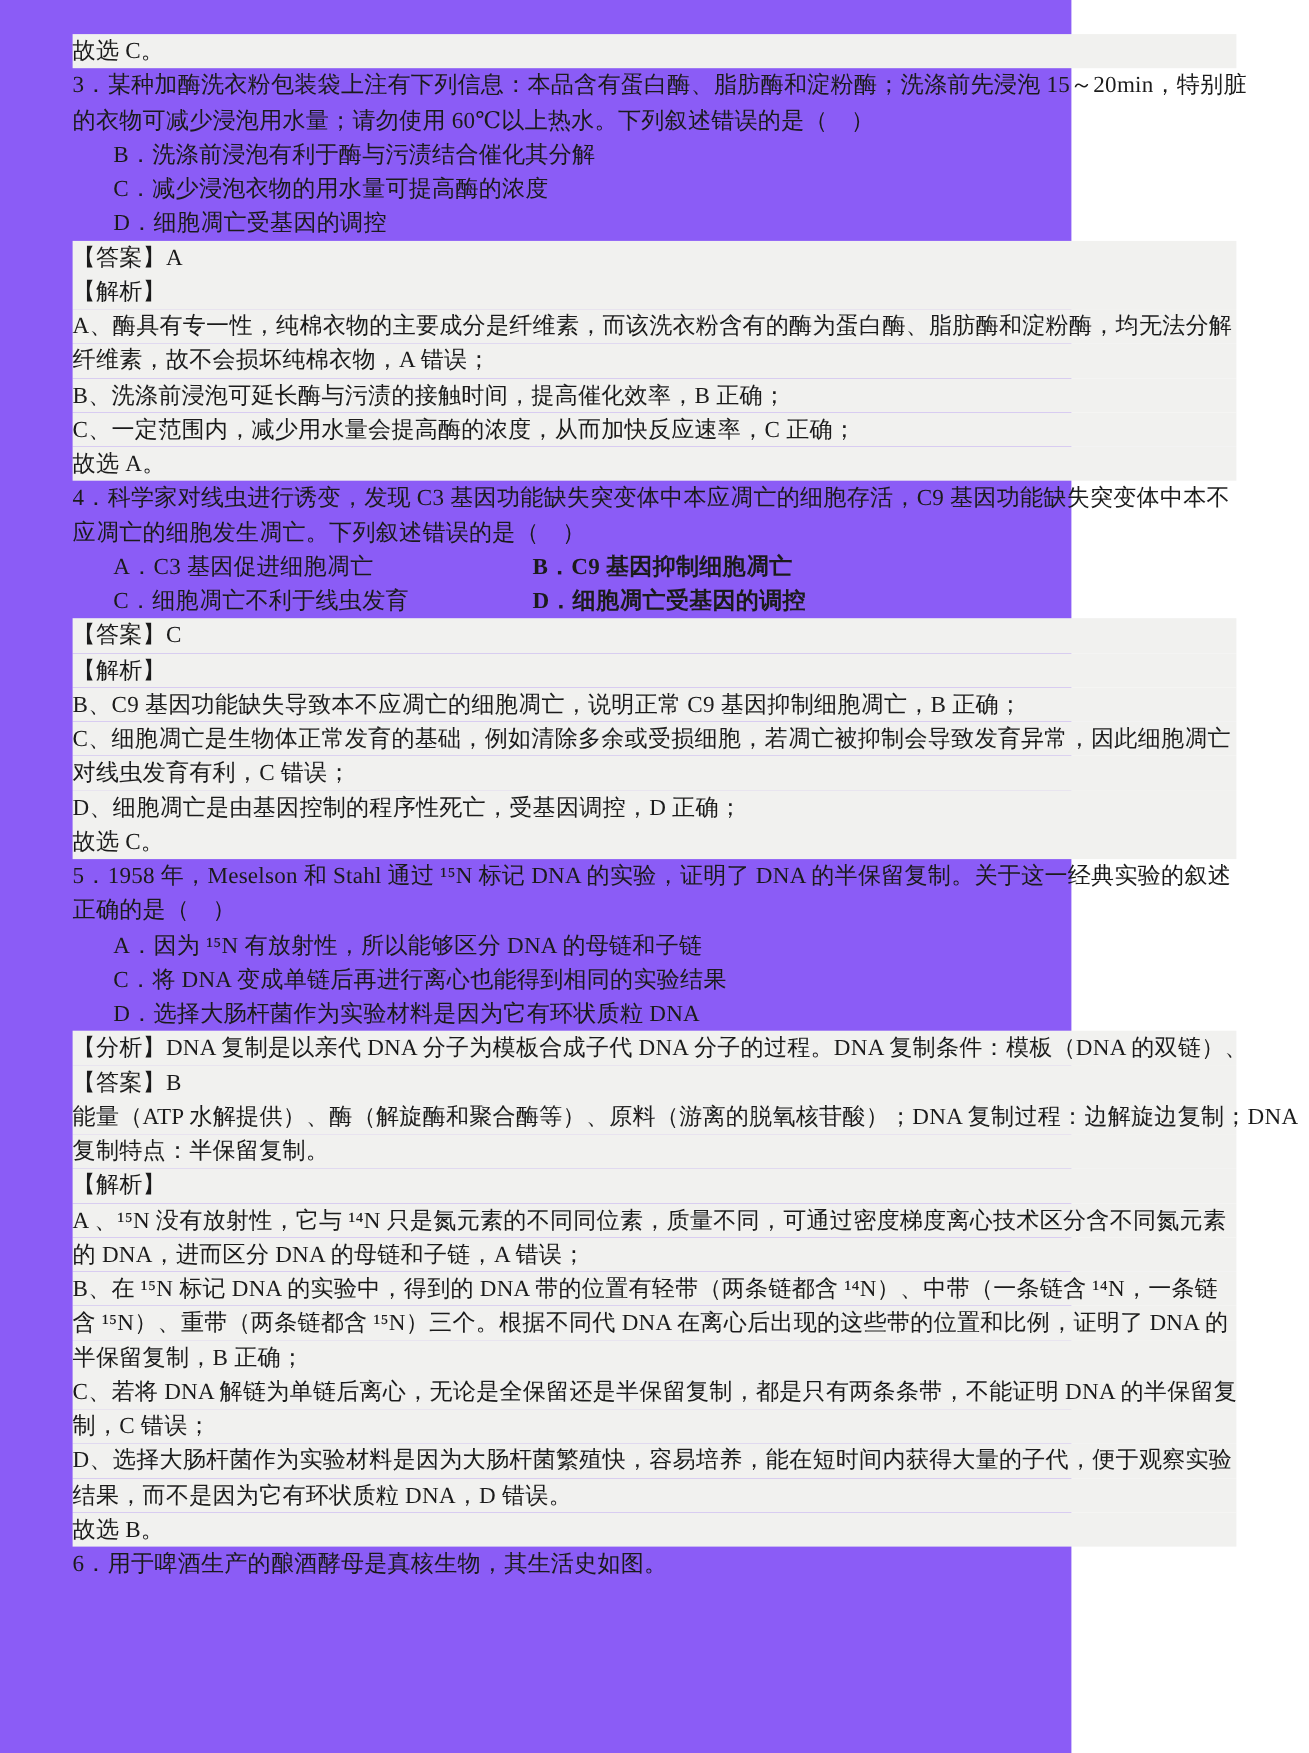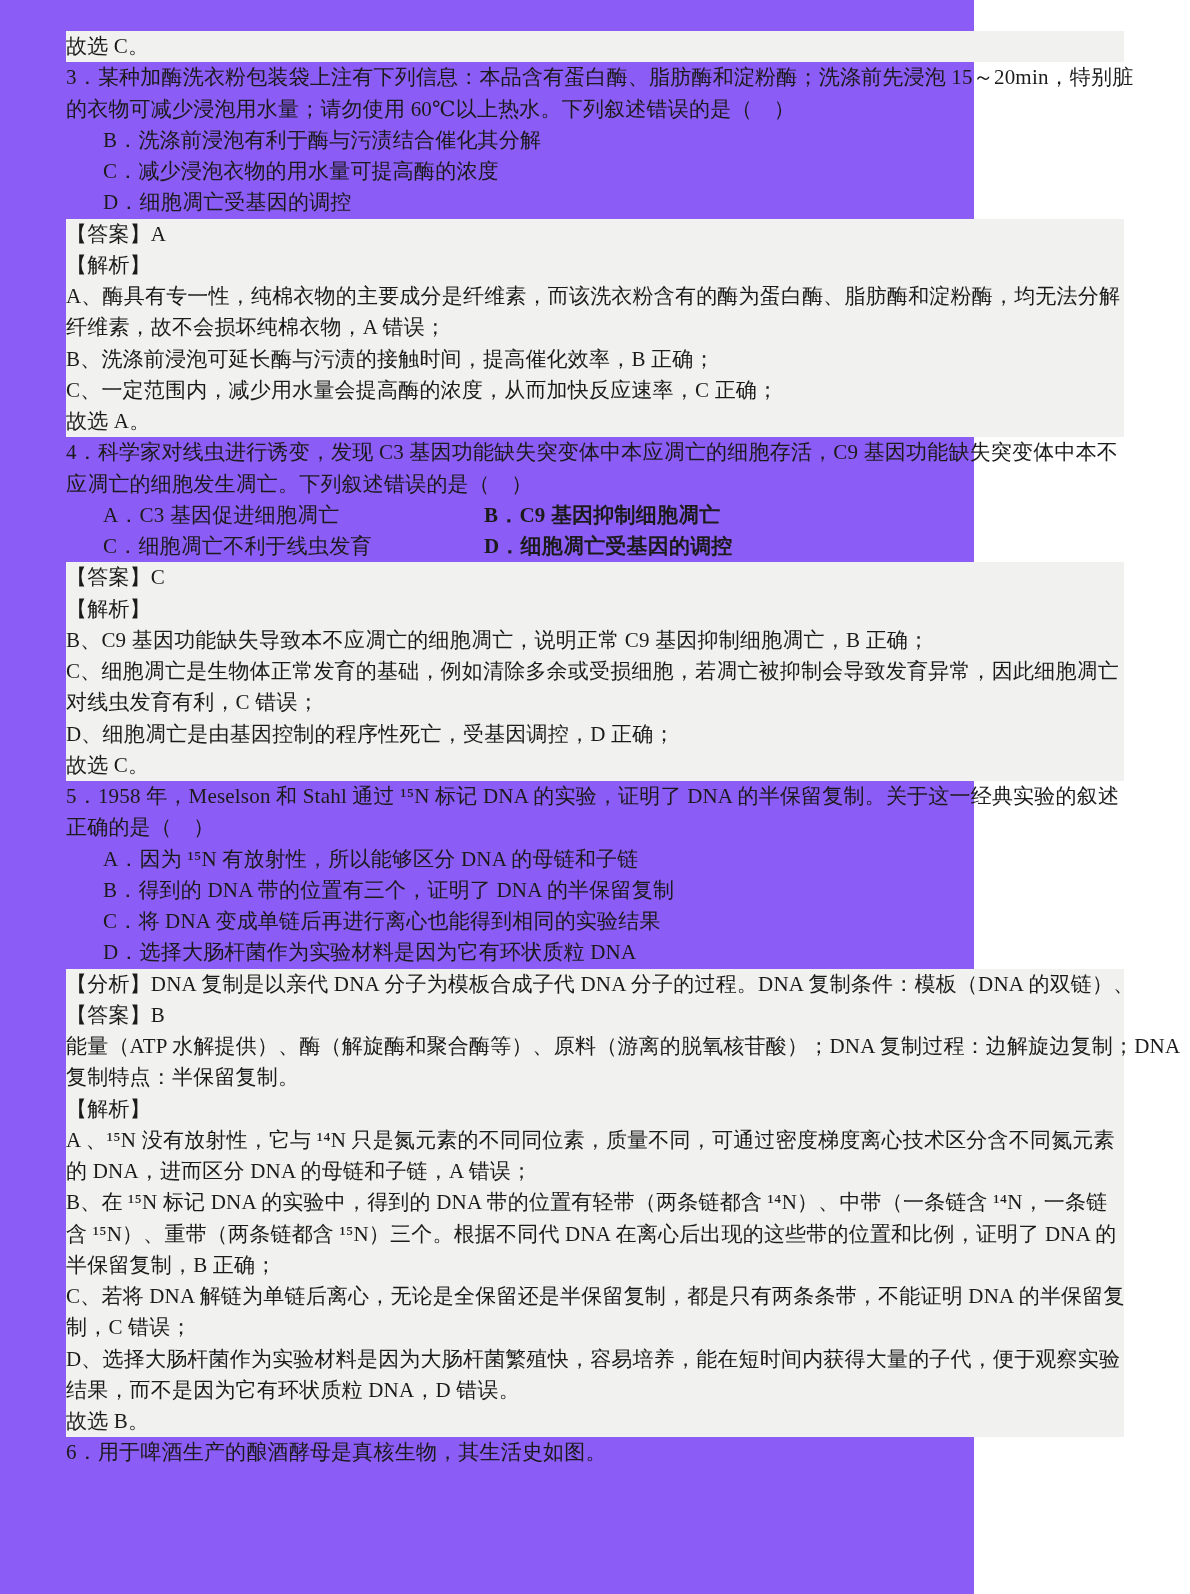--- a/index.html
+++ b/index.html
@@ -74,21 +74,20 @@
       <div class="line hl">【答案】C</div>
       <div class="line hl">【解析】</div>
       <div class="line hl">B、C9 基因功能缺失导致本不应凋亡的细胞凋亡，说明正常 C9 基因抑制细胞凋亡，B 正确；</div>
       <div class="line hl">C、细胞凋亡是生物体正常发育的基础，例如清除多余或受损细胞，若凋亡被抑制会导致发育异常，因此细胞凋亡</div>
       <div class="line hl">对线虫发育有利，C 错误；</div>
       <div class="line hl">D、细胞凋亡是由基因控制的程序性死亡，受基因调控，D 正确；</div>
       <div class="line hl">故选 C。</div>
       <div class="line">5．1958 年，Meselson 和 Stahl 通过 ¹⁵N 标记 DNA 的实验，证明了 DNA 的半保留复制。关于这一经典实验的叙述</div>
       <div class="line">正确的是（　）</div>
       <div class="line indent">A．因为 ¹⁵N 有放射性，所以能够区分 DNA 的母链和子链</div>
-      <div class="line indent">B．得到的 DNA 带的位置有三个，证明了 DNA 的半保留复制</div>
       <div class="line indent">C．将 DNA 变成单链后再进行离心也能得到相同的实验结果</div>
       <div class="line indent">D．选择大肠杆菌作为实验材料是因为它有环状质粒 DNA</div>
       <div class="line hl">【分析】DNA 复制是以亲代 DNA 分子为模板合成子代 DNA 分子的过程。DNA 复制条件：模板（DNA 的双链）、</div>
       <div class="line hl">【答案】B</div>
       <div class="line hl">能量（ATP 水解提供）、酶（解旋酶和聚合酶等）、原料（游离的脱氧核苷酸）；DNA 复制过程：边解旋边复制；DNA</div>
       <div class="line hl">复制特点：半保留复制。</div>
       <div class="line hl">【解析】</div>
       <div class="line hl">A 、¹⁵N 没有放射性，它与 ¹⁴N 只是氮元素的不同同位素，质量不同，可通过密度梯度离心技术区分含不同氮元素</div>
       <div class="line hl">的 DNA，进而区分 DNA 的母链和子链，A 错误；</div>
       <div class="line hl">B、在 ¹⁵N 标记 DNA 的实验中，得到的 DNA 带的位置有轻带（两条链都含 ¹⁴N）、中带（一条链含 ¹⁴N，一条链</div>

